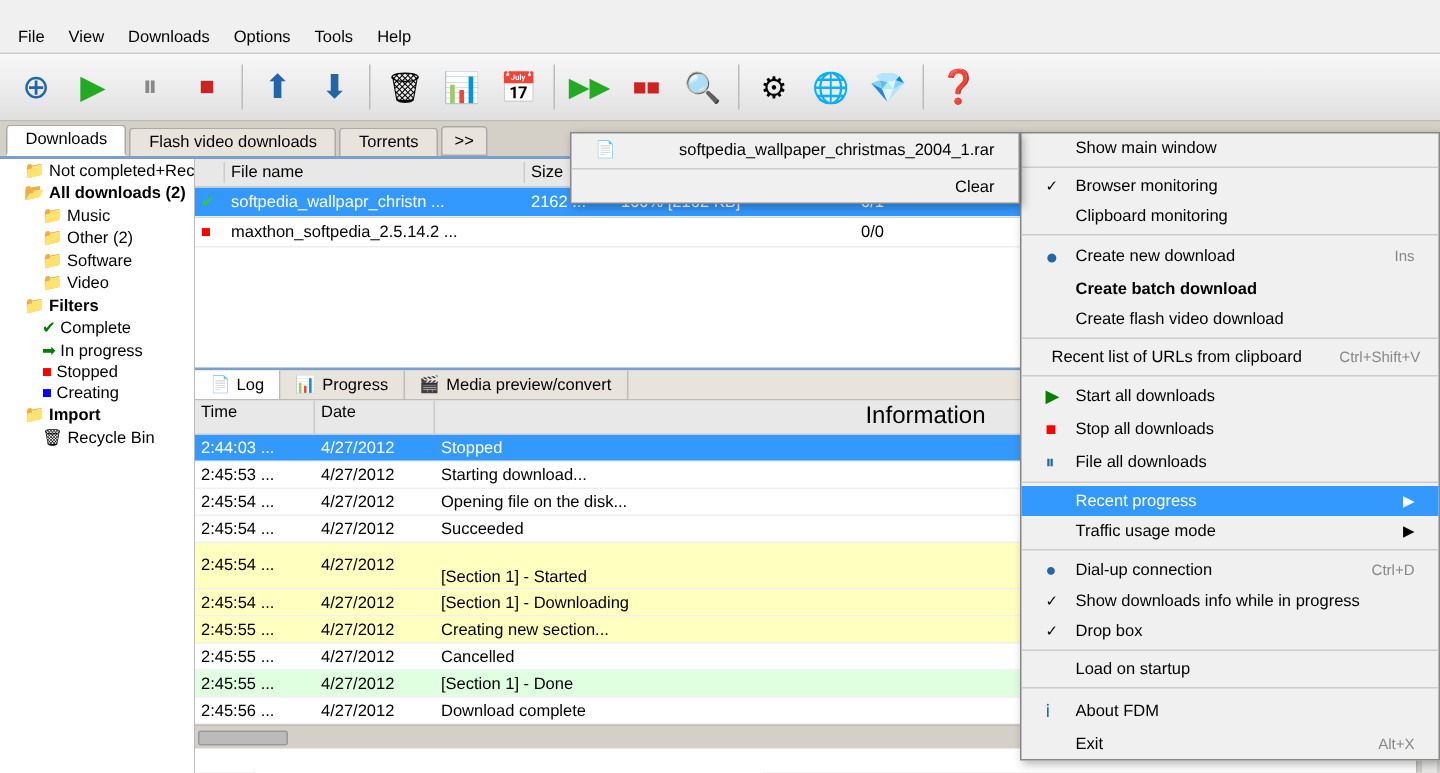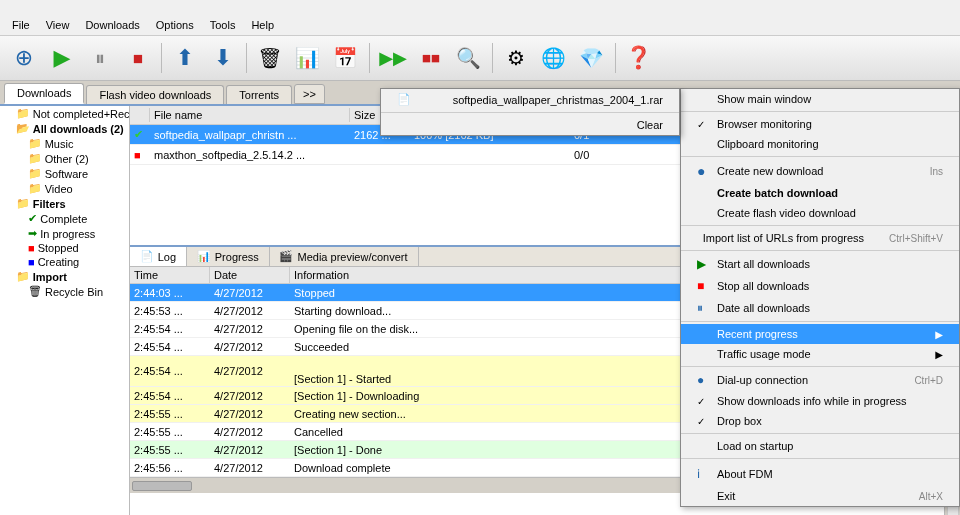--- a/index.html
+++ b/index.html
@@ -216,21 +216,21 @@
           <span>Progress</span>
         </div>
         <div class="log-tab">
           <span>🎬</span>
           <span>Media preview/convert</span>
         </div>
       </div>
       <div id="log-header" style="display:flex; background:#e8e8e8; border-bottom:1px solid #ccc;">
         <div style="width:80px; padding:2px 4px; border-right:1px solid #ccc; font-size:11px;">Time</div>
         <div style="width:80px; padding:2px 4px; border-right:1px solid #ccc; font-size:11px;">Date</div>
-        <div style="flex:1; padding:2px 4px; font-size:11px;">Information</div>
+        <div style="flex:1; padding:2px 4px; font-size:16px;text-align:center;">Information</div>
       </div>
       <div id="log-content">
 
         <div class="log-row highlight">
           <div class="log-cell" style="width:80px;">2:44:03 ...</div>
           <div class="log-cell" style="width:80px;">4/27/2012</div>
           <div class="log-cell" style="flex:1;">Stopped</div>
         </div>
 
         <div class="log-row">
@@ -326,35 +326,35 @@
     <span class="ctx-icon"></span>
     <span style="flex:1;font-weight:bold;">Create batch download</span>
   </div>
   <div class="ctx-item">
     <span class="ctx-icon"></span>
     <span style="flex:1;">Create flash video download</span>
   </div>
   <div class="ctx-sep"></div>
   <div class="ctx-item">
     <span class="ctx-icon"></span>
-    <span style="flex:1;">Import list of URLs from progress</span>
+    <span style="flex:1;">Recent list of URLs from clipboard</span>
     <span class="ctx-shortcut">Ctrl+Shift+V</span>
   </div>
   <div class="ctx-sep"></div>
   <div class="ctx-item">
     <span style="width:16px; margin-right:4px; color:green; font-size:12px;">▶</span>
     <span style="flex:1;">Start all downloads</span>
   </div>
   <div class="ctx-item">
     <span style="width:16px; margin-right:4px; color:red; font-size:12px;">■</span>
     <span style="flex:1;">Stop all downloads</span>
   </div>
   <div class="ctx-item">
     <span style="width:16px; margin-right:4px; color:#2266aa; font-size:12px;">⏸</span>
-    <span style="flex:1;">Date all downloads</span>
+    <span style="flex:1;">File all downloads</span>
   </div>
   <div class="ctx-sep"></div>
   <div class="ctx-item highlighted">
     <span class="ctx-icon"></span>
     <span style="flex:1;">Recent progress</span>
     <span class="ctx-arrow">▶</span>
   </div>
   <div class="ctx-item">
     <span class="ctx-icon"></span>
     <span style="flex:1;">Traffic usage mode</span>

